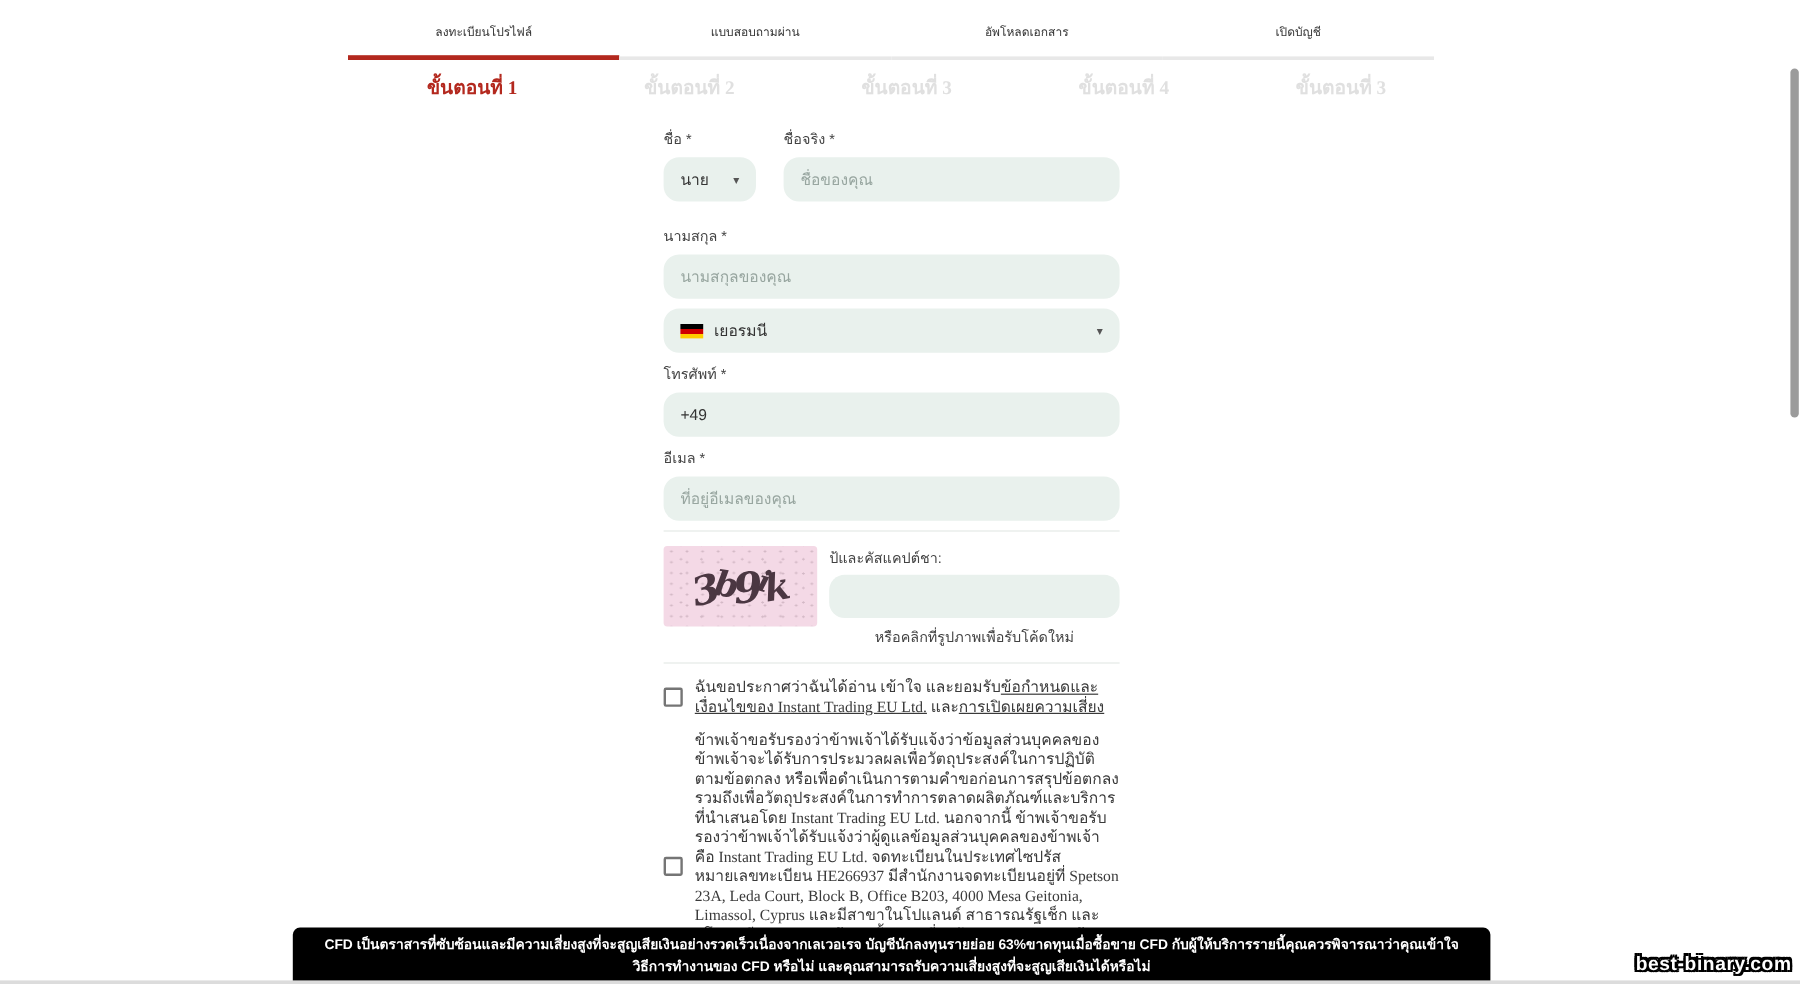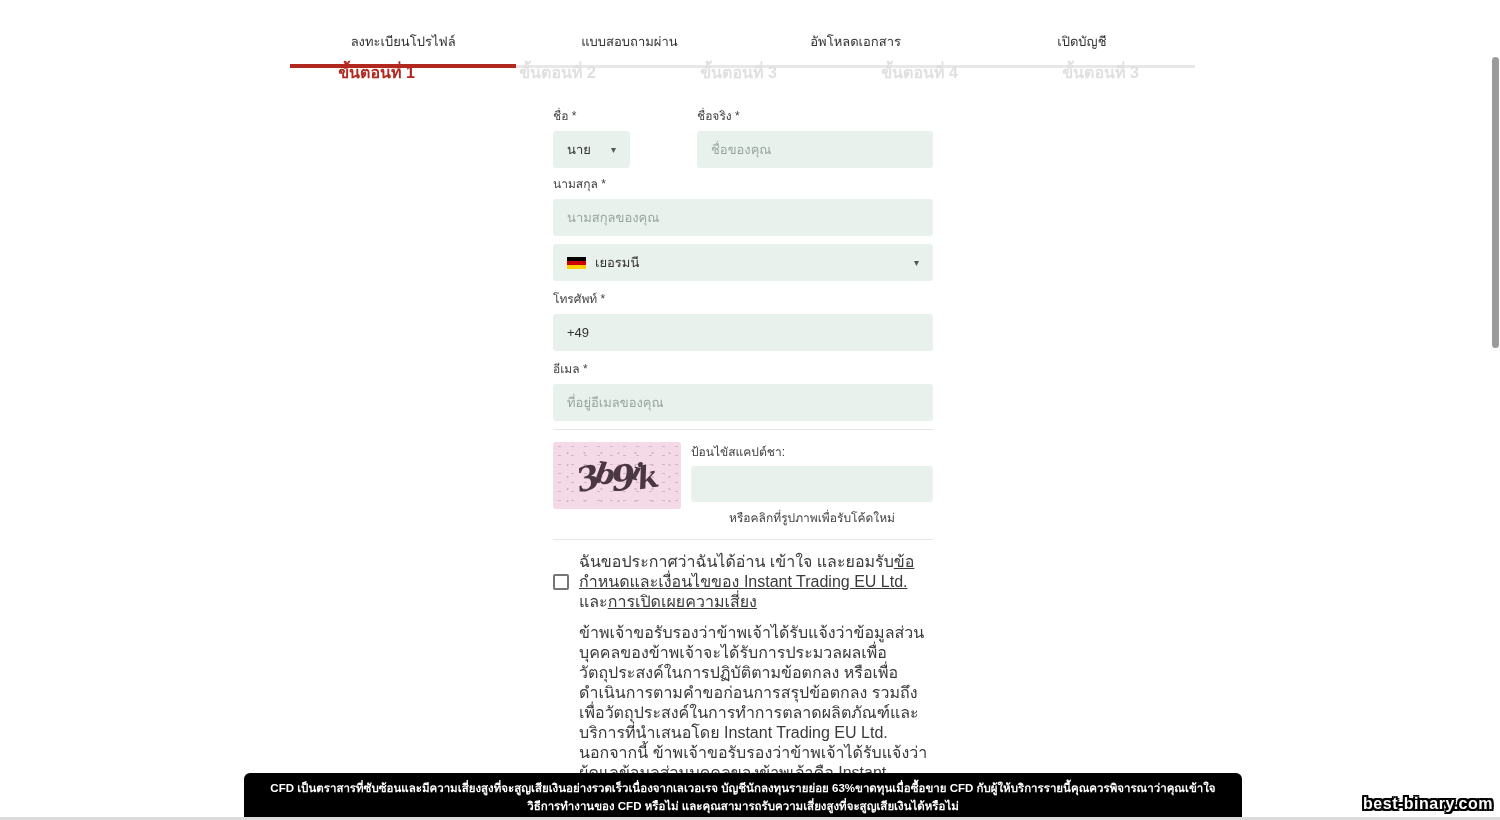--- a/index.html
+++ b/index.html
@@ -2,40 +2,40 @@
 <html><head>
 <meta charset="utf-8">
 <style>
   * { margin:0; padding:0; box-sizing:border-box; }
   html,body { background:#ffffff; }
   body { font-family:"Liberation Sans", sans-serif; }
   .page { position:relative; width:1500px; height:820px; background:#fff; overflow:hidden; }
 
   
   .tabs { position:absolute; left:290px; top:0; width:905px; display:flex; }
-  .tab { flex:1; text-align:center; padding:31px 4px 13px; font-size:13px; color:#333;
+  .tab { flex:1; text-align:center; padding:19px 4px 13px; font-size:10px; color:#333;
          border-bottom:3px solid #e8e8e8; cursor:pointer; white-space:nowrap; }
   .tab.active { border-bottom:4px solid #b3281e; padding-bottom:12px; }
 
   
-  .steps { position:absolute; left:286px; top:52px; width:905px; display:flex; }
+  .steps { position:absolute; left:303px; top:52px; width:905px; display:flex;font-family:Liberation Serif, serif; }
   .step { flex:1; text-align:center; font-size:16px; font-weight:bold; color:#e0e0e0; padding-top:8px; }
   .step.active { color:#b3281e; }
 
   
   .form { position:absolute; left:553px; top:106px; width:380px; }
   .field-label { display:block; font-size:12px; color:#424242; margin-bottom:6px; }
   .fieldbox, .input {
-      width:100%; height:37px; background:#e9f1ed; border:none; border-radius:3px;
+      width:100%; height:37px; background:#e9f1ed; border:none; border-radius:13px;
       padding:5px 14px; font-size:13px; color:#333; font-family:"Liberation Sans", sans-serif;
   }
   .input::placeholder { color:#98a6a0; opacity:1; }
   .fieldbox { display:flex; align-items:center; cursor:pointer; }
   .fieldbox .arrow { margin-left:auto; font-size:10px; color:#555; }
-  .row { display:flex; margin-bottom:6px;gap:44px; }
+  .row { display:flex; margin-bottom:19px; }
   .group { margin-bottom:8px; }
   .col-title { width:77px; margin-right:23px; flex:none; }
   .col-first { flex:1; }
   .flag-de { display:inline-block; width:19px; height:12px; margin-right:9px; flex:none;
              background:linear-gradient(to bottom, #000 0 33%, #d00000 33% 66%, #ffce00 66% 100%); }
   .divider { border-top:1px solid #e4e9e6; margin:6px 0 12px; }
 
   
   .captcha-row { display:flex; margin-bottom:12px; }
   .captcha-img { width:128px; height:67px; background:#f4d9e6; border-radius:3px; flex:none;
@@ -54,21 +54,21 @@
   .cap-ch-4 { font-size:31px; transform:rotate(-9deg) translateY(1px); }
   .captcha-right { flex:1; margin-left:10px; }
   .captcha-label { font-size:12px; color:#424242; margin-bottom:5px; }
   .captcha-input { height:36px; }
   .captcha-hint { font-size:12px; color:#424242; margin-top:6px;text-align:center; }
 
   
   .consent { display:flex; align-items:center; margin-bottom:11px; }
   .checkbox { width:16px; height:16px; border:2px solid #757575; border-radius:2px;
               background:#fff; margin-right:10px; flex:none; cursor:pointer; }
-  .consent-text { font-size:16px; color:#3a3a3a; line-height:1.25; }
+  .consent-text { font-size:13px; color:#3a3a3a; line-height:1.25;font-family:Liberation Serif, serif; }
   .consent-text .u-link { text-decoration:underline; cursor:pointer; }
 
   
   .risk-bar { position:absolute; left:244px; top:773px; width:998px; min-height:43px;
               background:#000; color:#fff; border-radius:6px 6px 0 0; text-align:center;
               font-size:11.5px; font-weight:bold; line-height:1.6; padding:6px 26px; }
   .bottom-edge { position:absolute; left:0; bottom:0; width:100%; height:3px; background:#dcdcdc; }
 
   
   .watermark { position:absolute; right:7px; bottom:7px; font-size:16px; font-weight:bold; color:#fff;
@@ -143,21 +143,21 @@
 
     <div class="captcha-row">
       <div class="captcha-img">
           <span class="cap-ch cap-ch-0">3</span>
           <span class="cap-ch cap-ch-1">b</span>
           <span class="cap-ch cap-ch-2">9</span>
           <span class="cap-ch cap-ch-3">i</span>
           <span class="cap-ch cap-ch-4">k</span>
         </div>
       <div class="captcha-right">
-        <div class="captcha-label">ป้อนไขัสแคปต์ชา:</div>
+        <div class="captcha-label">ป้และคัสแคปต์ชา:</div>
         <input class="input captcha-input" type="text" style="">
         <div class="captcha-hint">หรือคลิกที่รูปภาพเพื่อรับโค้ดใหม่</div>
       </div>
     </div>
 
     <div class="divider"></div>
 
     <div class="consent">
       <span class="checkbox"></span>
       <div class="consent-text"><span>ฉันขอประกาศว่าฉันได้อ่าน เข้าใจ และยอมรับ</span><span class="u-link">ข้อกำหนดและเงื่อนไขของ Instant Trading EU Ltd.</span><span> และ</span><span class="u-link">การเปิดเผยความเสี่ยง</span></div>

